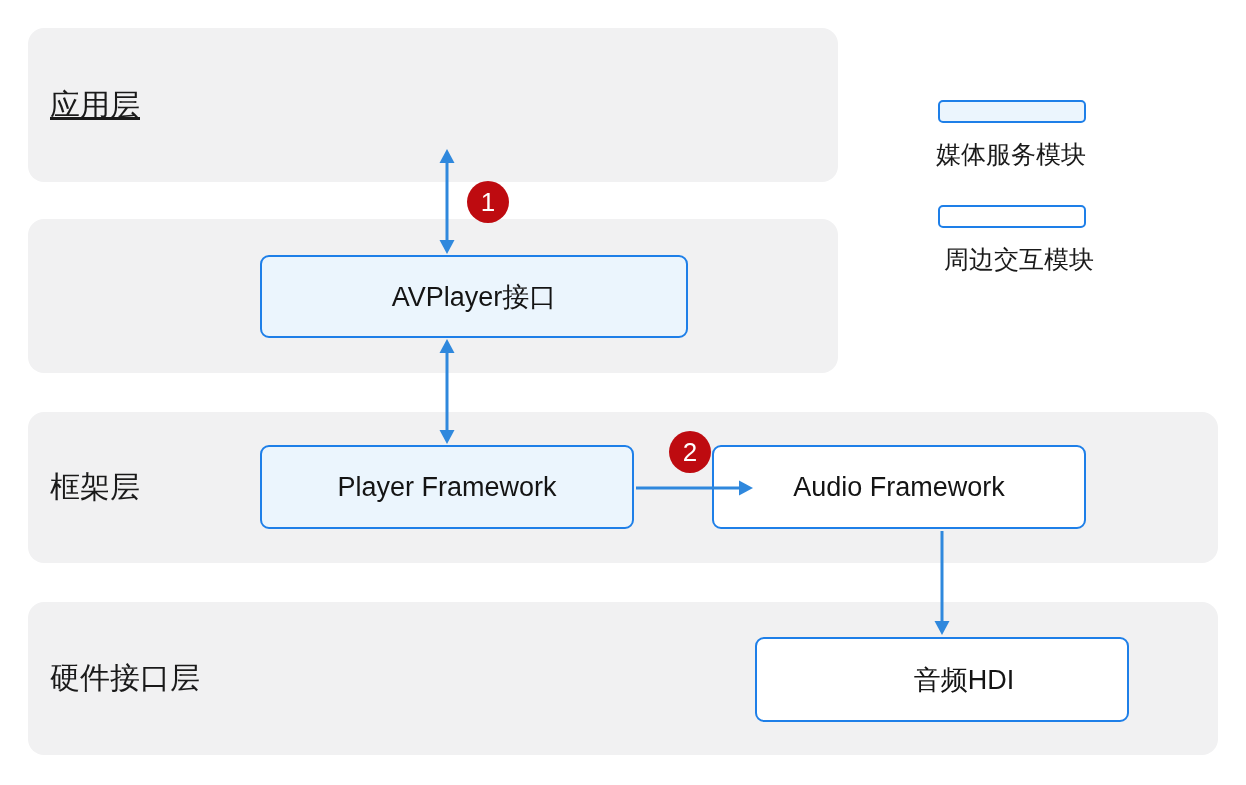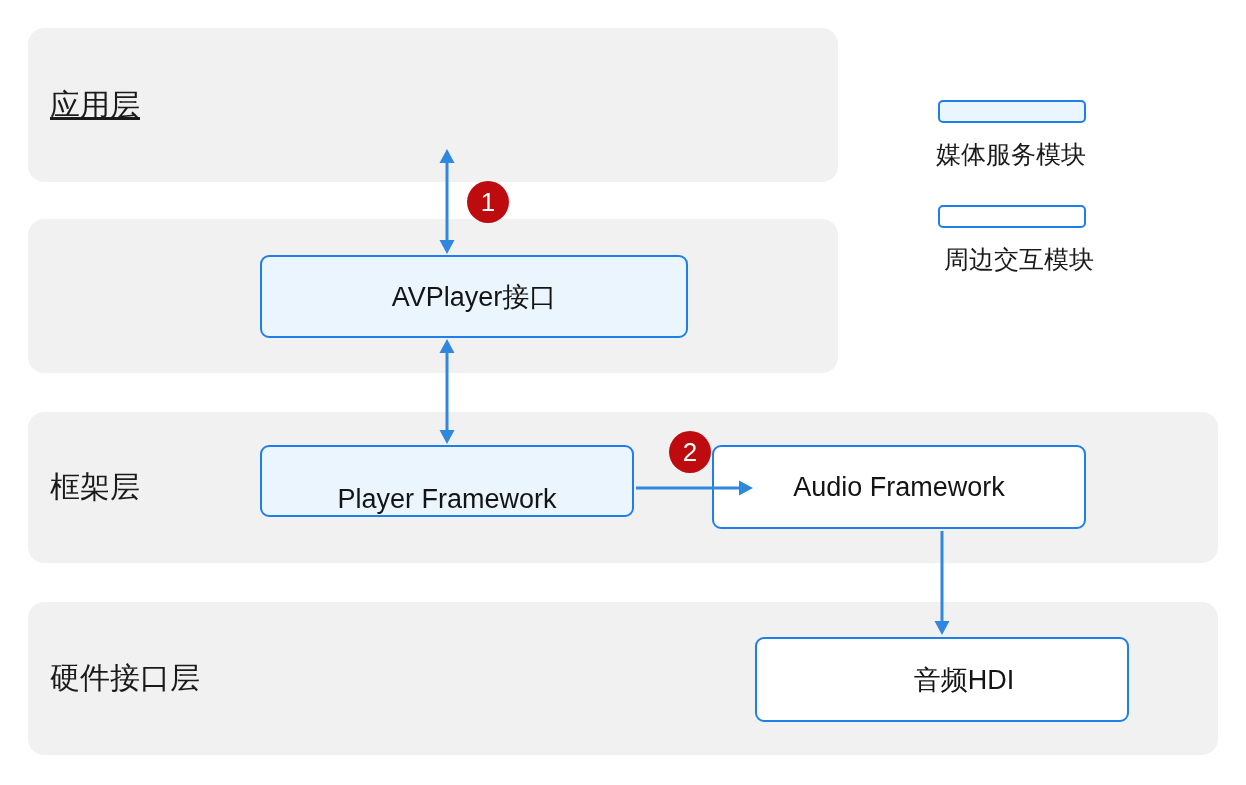--- a/index.html
+++ b/index.html
@@ -50,21 +50,21 @@
     align-items: center;
     justify-content: center;
     font-size: 27px;
     color: #141414;
     z-index: 2;
     white-space: nowrap;
   }
   .node.media { background: #ebf5fd; }
   .node-music-app        { left: 260px; top: 63px;  width: 374px; height: 85px; }
   .node-avplayer-api     { left: 260px; top: 255px; width: 428px; height: 83px; }
-  .node-player-framework { left: 260px; top: 445px; width: 374px; height: 72px; align-items: flex-end; }
+  .node-player-framework { left: 260px; top: 445px; width: 374px; height: 84px; }
   .node-audio-framework  { left: 712px; top: 445px; width: 374px; height: 84px; }
   .node-audio-hdi        { left: 755px; top: 637px; width: 374px; height: 85px; padding-left: 44px; }
 
   .connectors {
     position: absolute;
     left: 0;
     top: 0;
     z-index: 3;
     pointer-events: none;
   }

